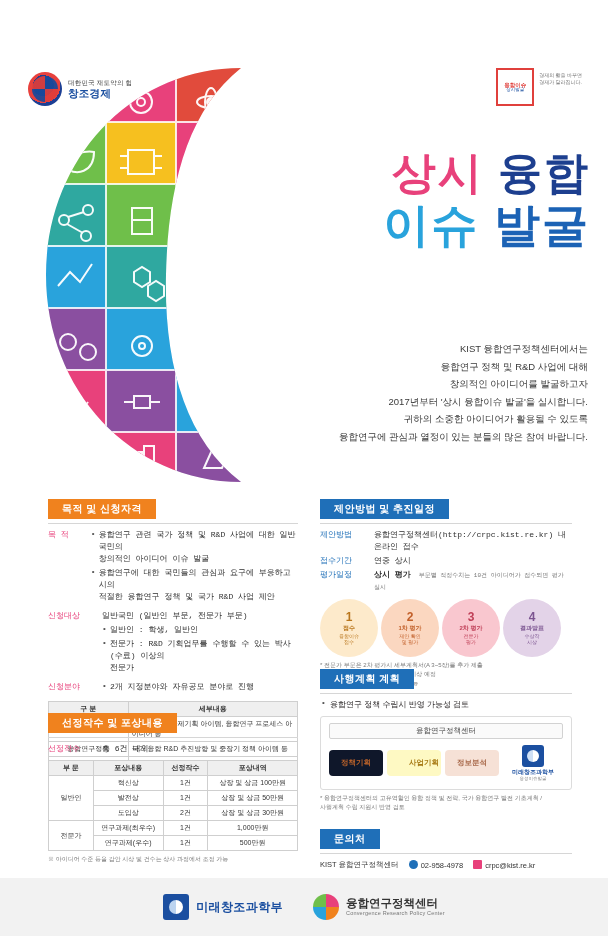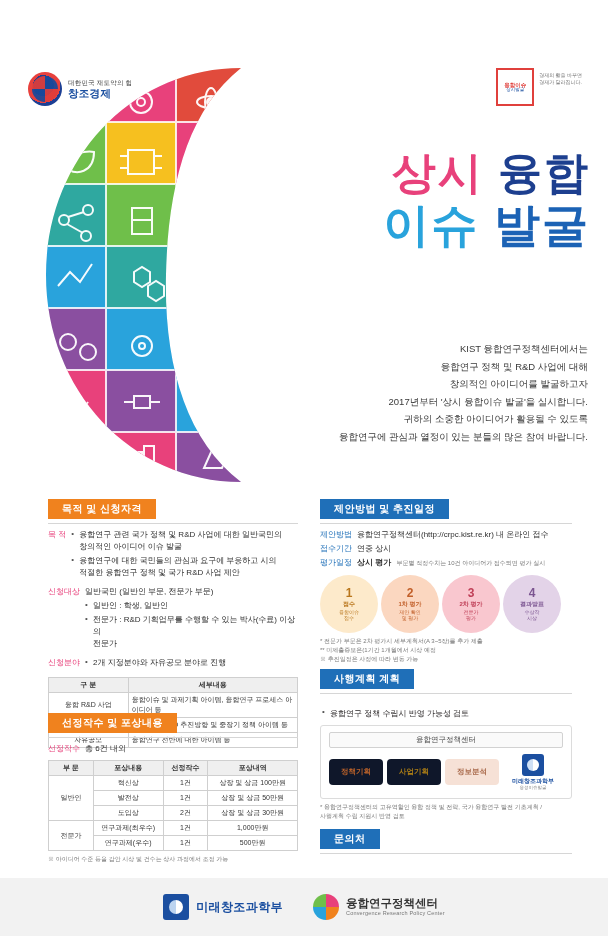--- a/index.html
+++ b/index.html
@@ -49,21 +49,21 @@
   .hero-desc{position:absolute;right:20px;top:340px;width:300px;text-align:right;
     font-size:9.5px;line-height:1.85;color:#3a3a3a;}
 
   
   .sec{position:absolute;}
   .sec-title{display:inline-block;background:#f0821e;color:#fff;font-size:10px;font-weight:bold;
     padding:3px 14px;border-radius:0;letter-spacing:.5px;}
   .sec-title.blue{background:#1f6fb8;}
   .sec-rule{border-top:1px solid #d6d6d6;margin-top:4px;}
 
-  .row{display:flex;gap:5px;font-size:8px;line-height:1.5;margin-top:5px;}
+  .row{display:flex;gap:22px;font-size:8px;line-height:1.5;margin-top:5px;font-family:Liberation Mono, monospace;}
   .lbl{color:#e8417b;white-space:nowrap;}
   .lbl.blue{color:#1f6fb8;}
   .val{color:#2f2f2f;}
   .bullets{list-style:none;margin:0;padding:0;}
   .bullets li{position:relative;padding-left:8px;margin-bottom:2px;}
   .bullets li:before{content:"•";position:absolute;left:0;top:-1px;color:#555;}
 
   
   table{border-collapse:collapse;font-size:7px;width:100%;}
   td,th{border:1px solid #cfcfcf;padding:2px 3px;text-align:center;color:#333;}
@@ -84,21 +84,21 @@
   .s3{background:#f9c7cf;color:#bf3e56;}
   .s4{background:#e3d3e8;color:#7b5490;}
 
   
   .plan-wrap{border:1px solid #dcdcdc;border-radius:3px;padding:6px 8px 8px;margin-top:6px;}
   .plan-head{text-align:center;font-size:7.5px;color:#444;border:1px solid #d2d2d2;
     border-radius:2px;padding:2px 0;background:#fafafa;margin-bottom:6px;}
   .plan-row{display:flex;align-items:center;gap:4px;}
   .pbox{flex:1;border-radius:4px;padding:8px 2px;text-align:center;font-size:7.5px;font-weight:bold;}
   .pb1{background:#0f172a;color:#b8612a;}
-  .pb2{background:#0f172a;color:#a87b16;}
+  .pb2{background:#fef9c3;color:#a87b16;text-align:right;}
   .pb3{background:#f6e1d6;color:#a96a4c;}
   .pminist{width:60px;text-align:center;}
   .pminist .mark{width:22px;height:22px;margin:0 auto 2px;border-radius:3px;
     background:#1b4fa0;position:relative;}
   .pminist .mark:after{content:"";position:absolute;left:5px;top:5px;width:12px;height:12px;
     background:conic-gradient(#ffffff 0 50%,#cfe0f5 50% 100%);border-radius:50%;}
   .pminist .nm{font-size:6px;color:#1b4fa0;font-weight:bold;line-height:1.2;}
   .pminist .sub{font-size:4.5px;color:#8a8a8a;}
 
   
@@ -491,21 +491,21 @@
 
     <div class="note">* 전문가 부문은 2차 평가시 세부계획서(A 3~5장)를 추가 제출</div>
     <div class="note" style="margin-top:0;">** 미제출증보은(1기간 1개월에서 시상 예정</div>
     <div class="note" style="margin-top:0;">※ 추진일정은 사정에 따라 변동 가능</div>
   </div>
 
   <div class="sec" style="left:320px;top:668px;width:252px;">
     <span class="sec-title blue">사행계획 계획</span>
     <div class="sec-rule"></div>
 
-    <ul class="bullets" style="font-size:8px;margin-top:14px;margin-left:2px;">
+    <ul class="bullets" style="font-size:8px;margin-top:5px;margin-left:2px;">
       <li>융합연구 정책 수립시 반영 가능성 검토</li>
     </ul>
 
     <div class="plan-wrap">
       <div class="plan-head">융합연구정책센터</div>
       <div class="plan-row">
         <div class="pbox pb1">정책기획</div>
         <div class="pbox pb2">사업기획</div>
         <div class="pbox pb3">정보분석</div>
         <div class="pminist">
@@ -516,20 +516,29 @@
       </div>
     </div>
 
     <div class="note" style="white-space:pre-line;">* 융합연구정책센터의 고유역할인 융합 정책 및 전략, 국가 융합연구 발전 기초계획 /
 사행계획 수립 지원시 반영 검토</div>
   </div>
 
   <div class="sec" style="left:320px;top:828px;width:252px;">
     <span class="sec-title blue">문의처</span>
     <div class="sec-rule"></div>
+    <div class="contact">
+      <span>KIST 융합연구정책센터</span>
+      <span>
+        <span class="ico"></span><span>02-958-4978</span>
+      </span>
+      <span>
+        <span class="ico mail"></span><span>crpc@kist.re.kr</span>
+      </span>
+    </div>
   </div>
 
   <div class="footer">
     <div class="f-item">
       <div class="f-mark"></div>
       <div class="f-name">미래창조과학부</div>
     </div>
     <div class="f-item">
       <div class="f-mark2"></div>
       <div class="f-name2">

